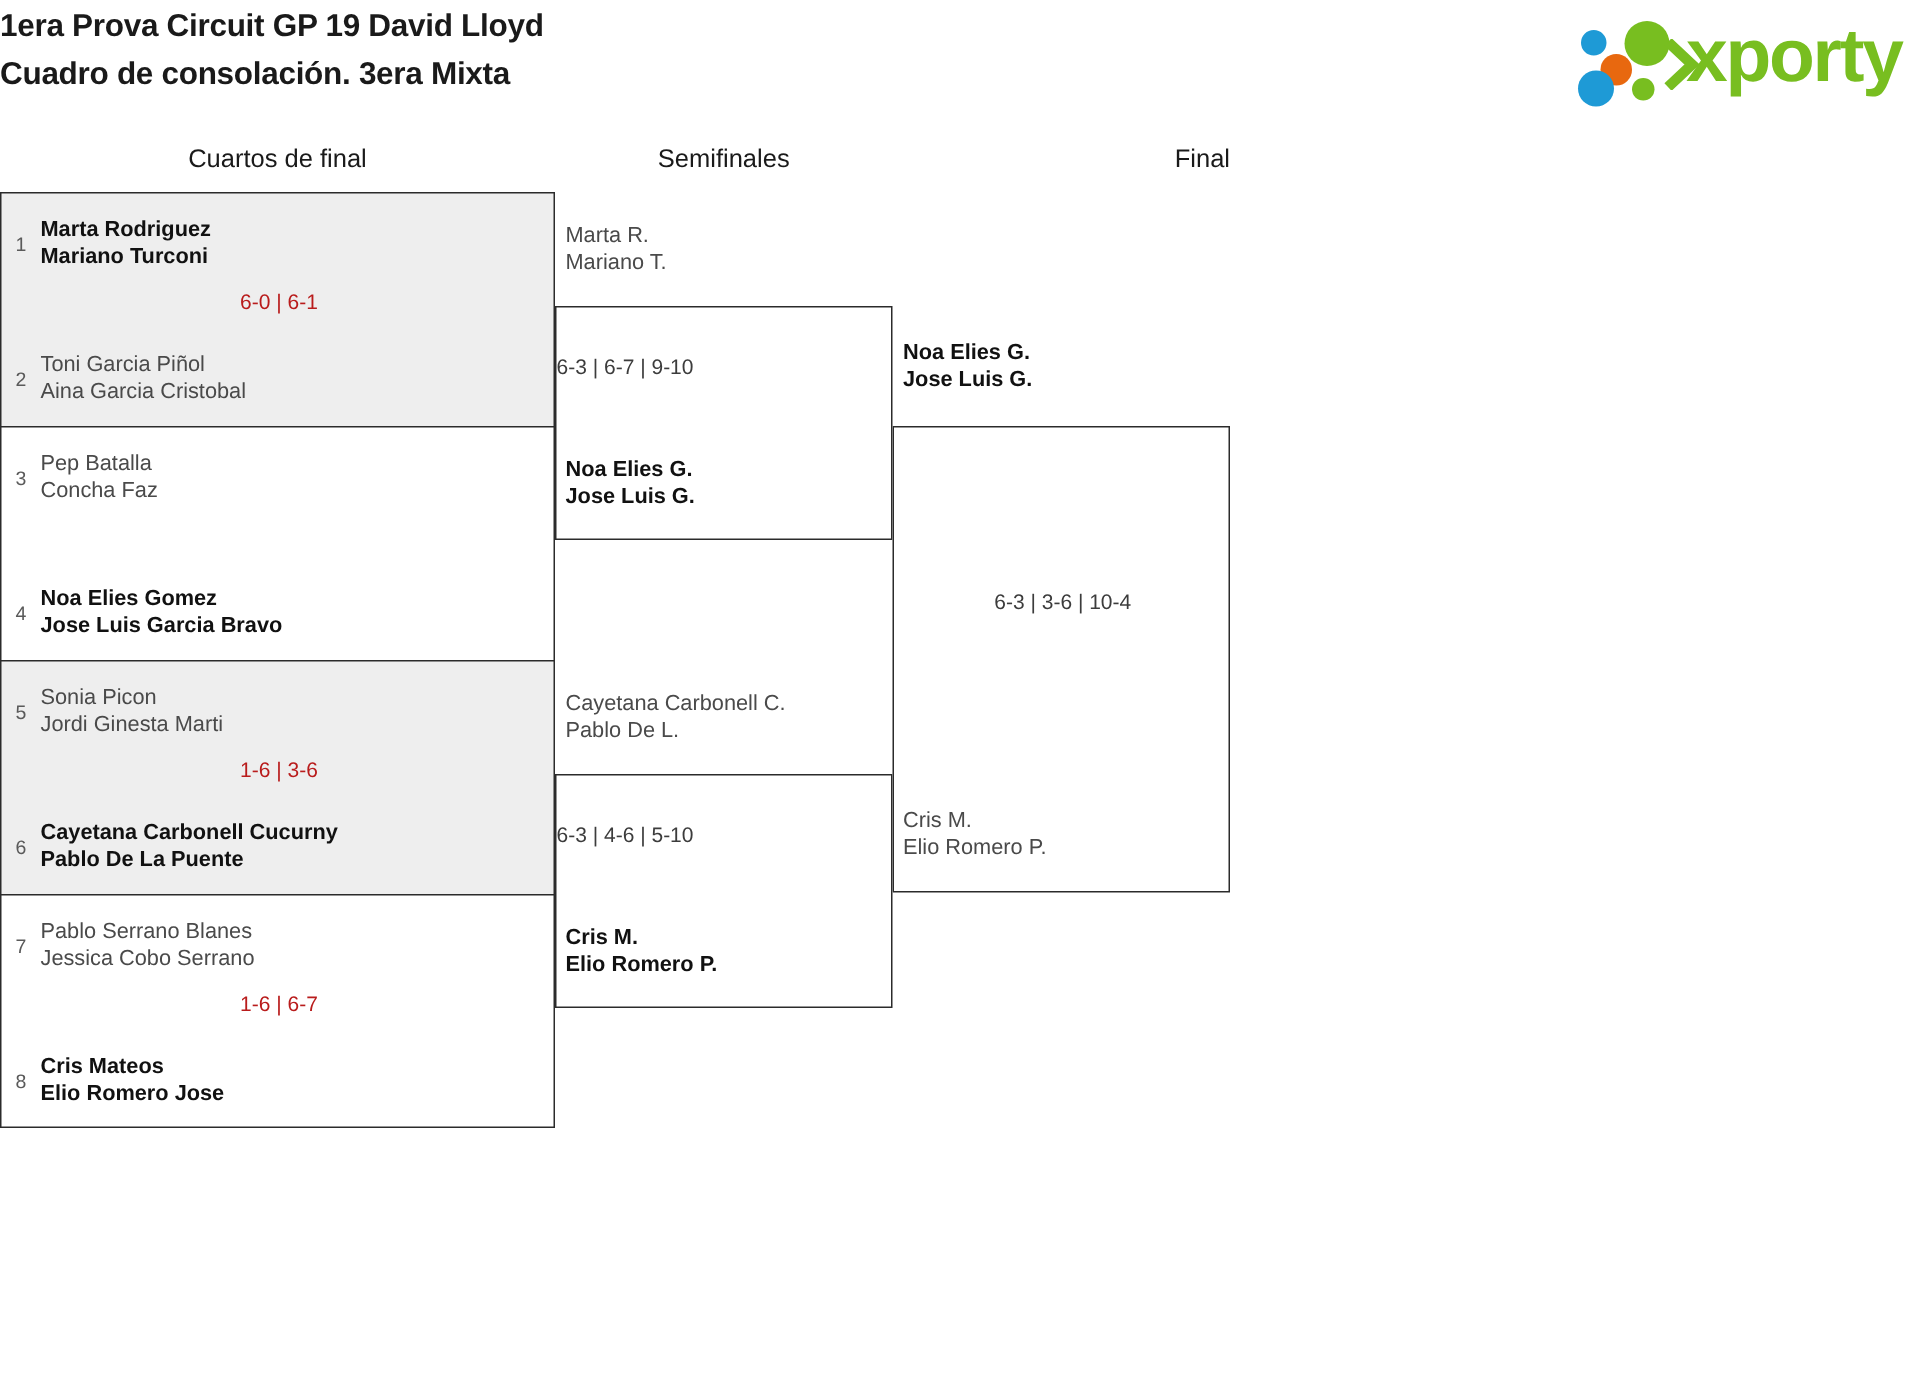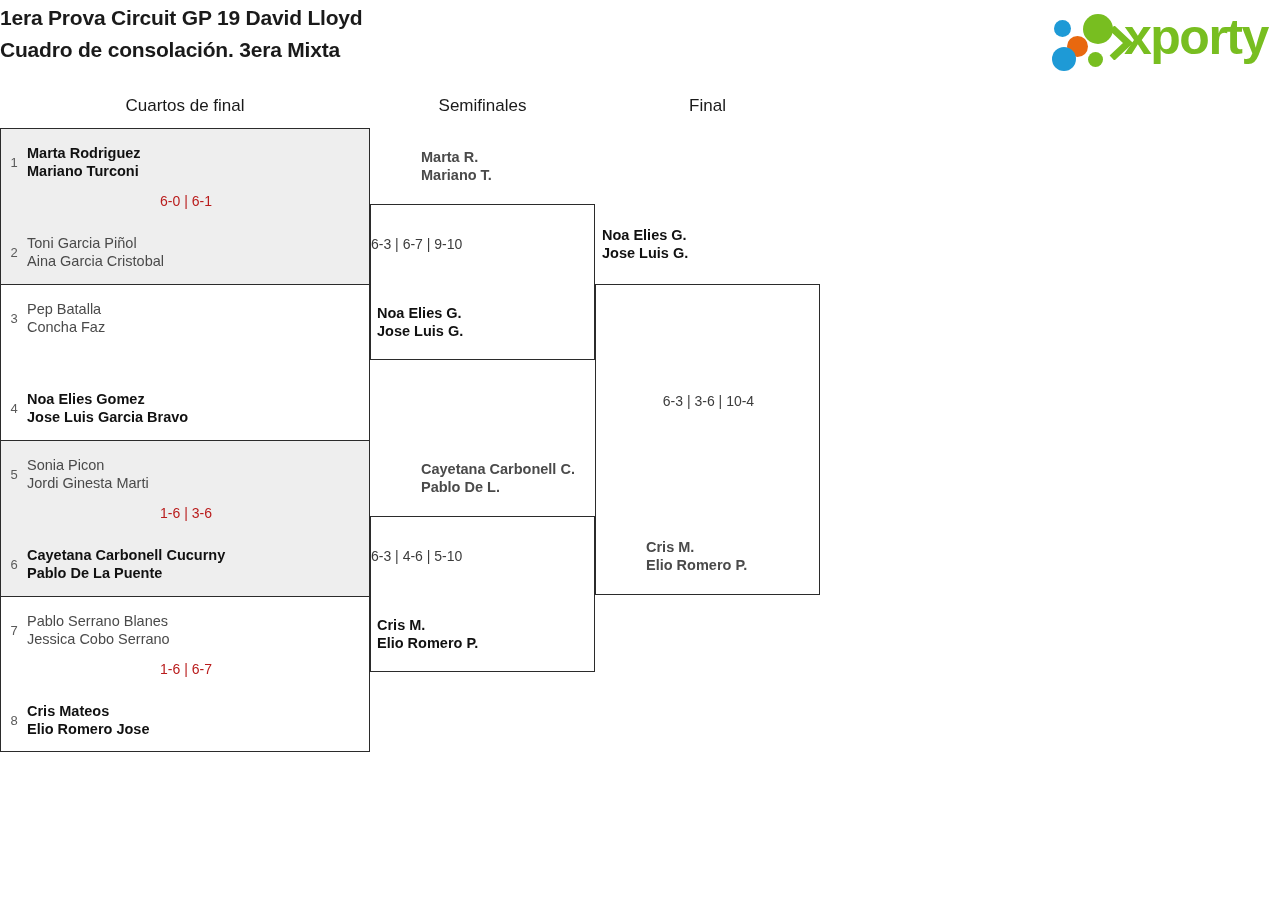--- a/index.html
+++ b/index.html
@@ -73,21 +73,21 @@
   .round-header {
     position: absolute;
     font-size: 17px;
     font-weight: normal;
     color: #1a1a1a;
     text-align: center;
     white-space: nowrap;
   }
   #round-header-0 { left: 0px;   top: 96px; width: 370px; }
   #round-header-1 { left: 370px; top: 96px; width: 225px; }
-  #round-header-2 { left: 595px; top: 96px; width: 225px; }
+  #round-header-2 { left: 595px; top: 96px; width: 225px; text-align: right; }
 
   
   .bracket {
     position: absolute;
     left: 0; top: 0;
     width: 1280px; height: 916px;
   }
 
   
   .qf-block {
@@ -156,21 +156,21 @@
 
   
   .pl {
     position: absolute;
     font-size: 14.5px;
     line-height: 18px;
     white-space: nowrap;
   }
   .pl .n { display: block; }
   .pl.winner { font-weight: bold; color: #111111; }
-  .pl.loser  { font-weight: bold; color: #4a4a4a; margin-left: 44px; }
+  .pl.loser  { font-weight: normal; color: #4a4a4a; }
 
   
   .final-box {
     position: absolute;
     left: 595px;
     top: 284px;
     width: 225px;
     height: 311px;
     border: 1px solid #2b2b2b;
     background: #ffffff;

